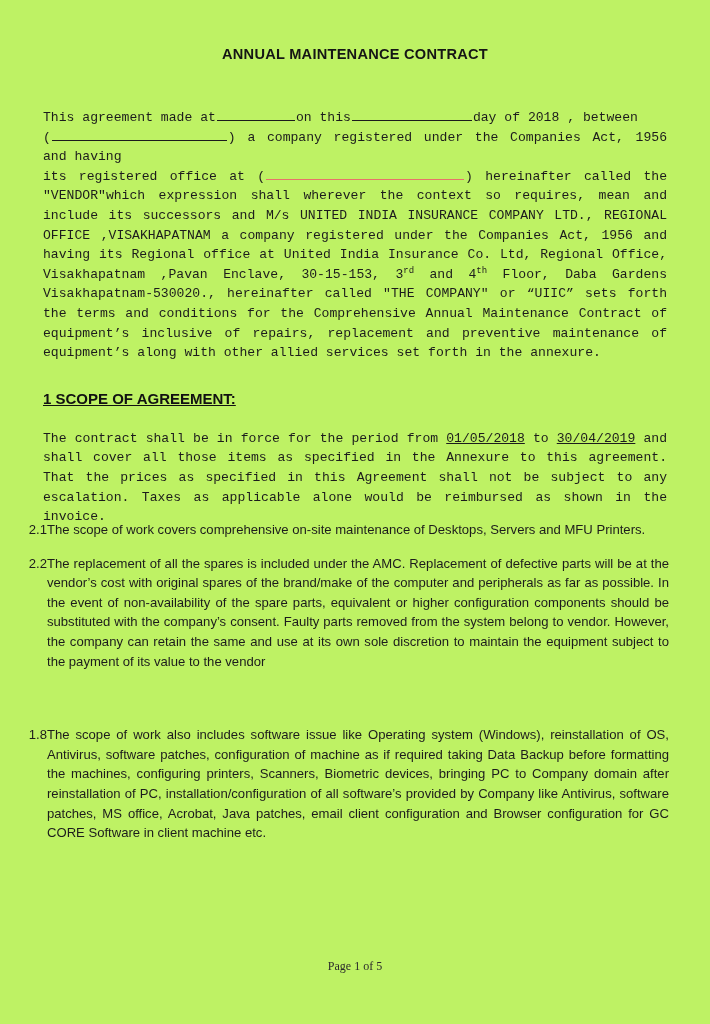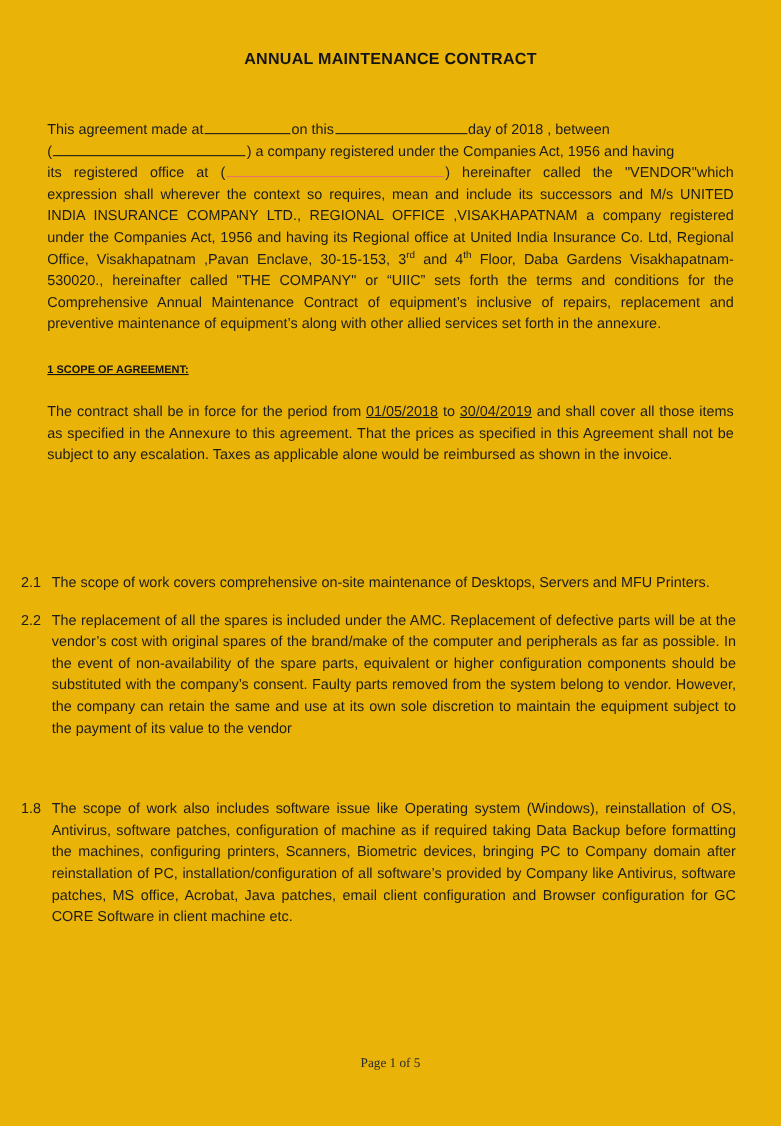--- a/index.html
+++ b/index.html
@@ -13,21 +13,21 @@
     position: relative;
     font-family: "Liberation Sans", sans-serif;
     color: #1c1c1c;
     overflow: hidden;
   }
   .page {
     position: absolute;
     left: 0; top: 0;
     width: 710px;
     height: 1024px;
-    background: #eab308;
+    background: #bef264;
   }
   .doc-title {
     position: absolute;
     left: 0;
     top: 46px;
     width: 710px;
     text-align: center;
     font-size: 14.6px;
     font-weight: bold;
     letter-spacing: 0.25px;
@@ -39,20 +39,21 @@
     top: 108px;
     width: 624px;
   }
   p.just {
     margin: 0;
     text-align: justify;
     text-justify: inter-word;
     font-size: 13.1px;
     line-height: 19.6px;
     color: #1c1c1c;
+    font-family: Liberation Mono, monospace;
   }
 
   .blank {
     display: inline-block;
     border-bottom: 1.2px solid #1c1c1c;
     vertical-align: baseline;
     height: 12px;
     margin: 0 1px;
   }
   .blank.b1 { width: 78px; }
@@ -61,41 +62,41 @@
   .blank.b4 { width: 198px; border-bottom-color: #e8736a; border-bottom-width: 1.6px; }
 
   sup {
     font-size: 9px;
     vertical-align: super;
     line-height: 0;
   }
 
   .sec-head {
     margin: 0;
-    font-size: 10px;
+    font-size: 15px;
     font-weight: bold;
     text-decoration: underline;
     color: #111;
   }
   .gap-sm { height: 14px; }
   .gap-md { height: 22px; }
   .gap-lg { height: 27px; }
 
   .u { text-decoration: underline; }
 
   .num-item {
     display: flex;
     align-items: flex-start;
     font-size: 13.1px;
     line-height: 19.6px;
   }
   .num-item .num {
     flex: 0 0 auto;
     width: 28px;
-    text-align: left;
+    text-align: right;
     padding-left: 0;
   }
   .num-item .txt {
     flex: 1 1 auto;
     text-align: justify;
     text-justify: inter-word;
     text-align-last: left;
   }
   .items-area {
     position: absolute;

